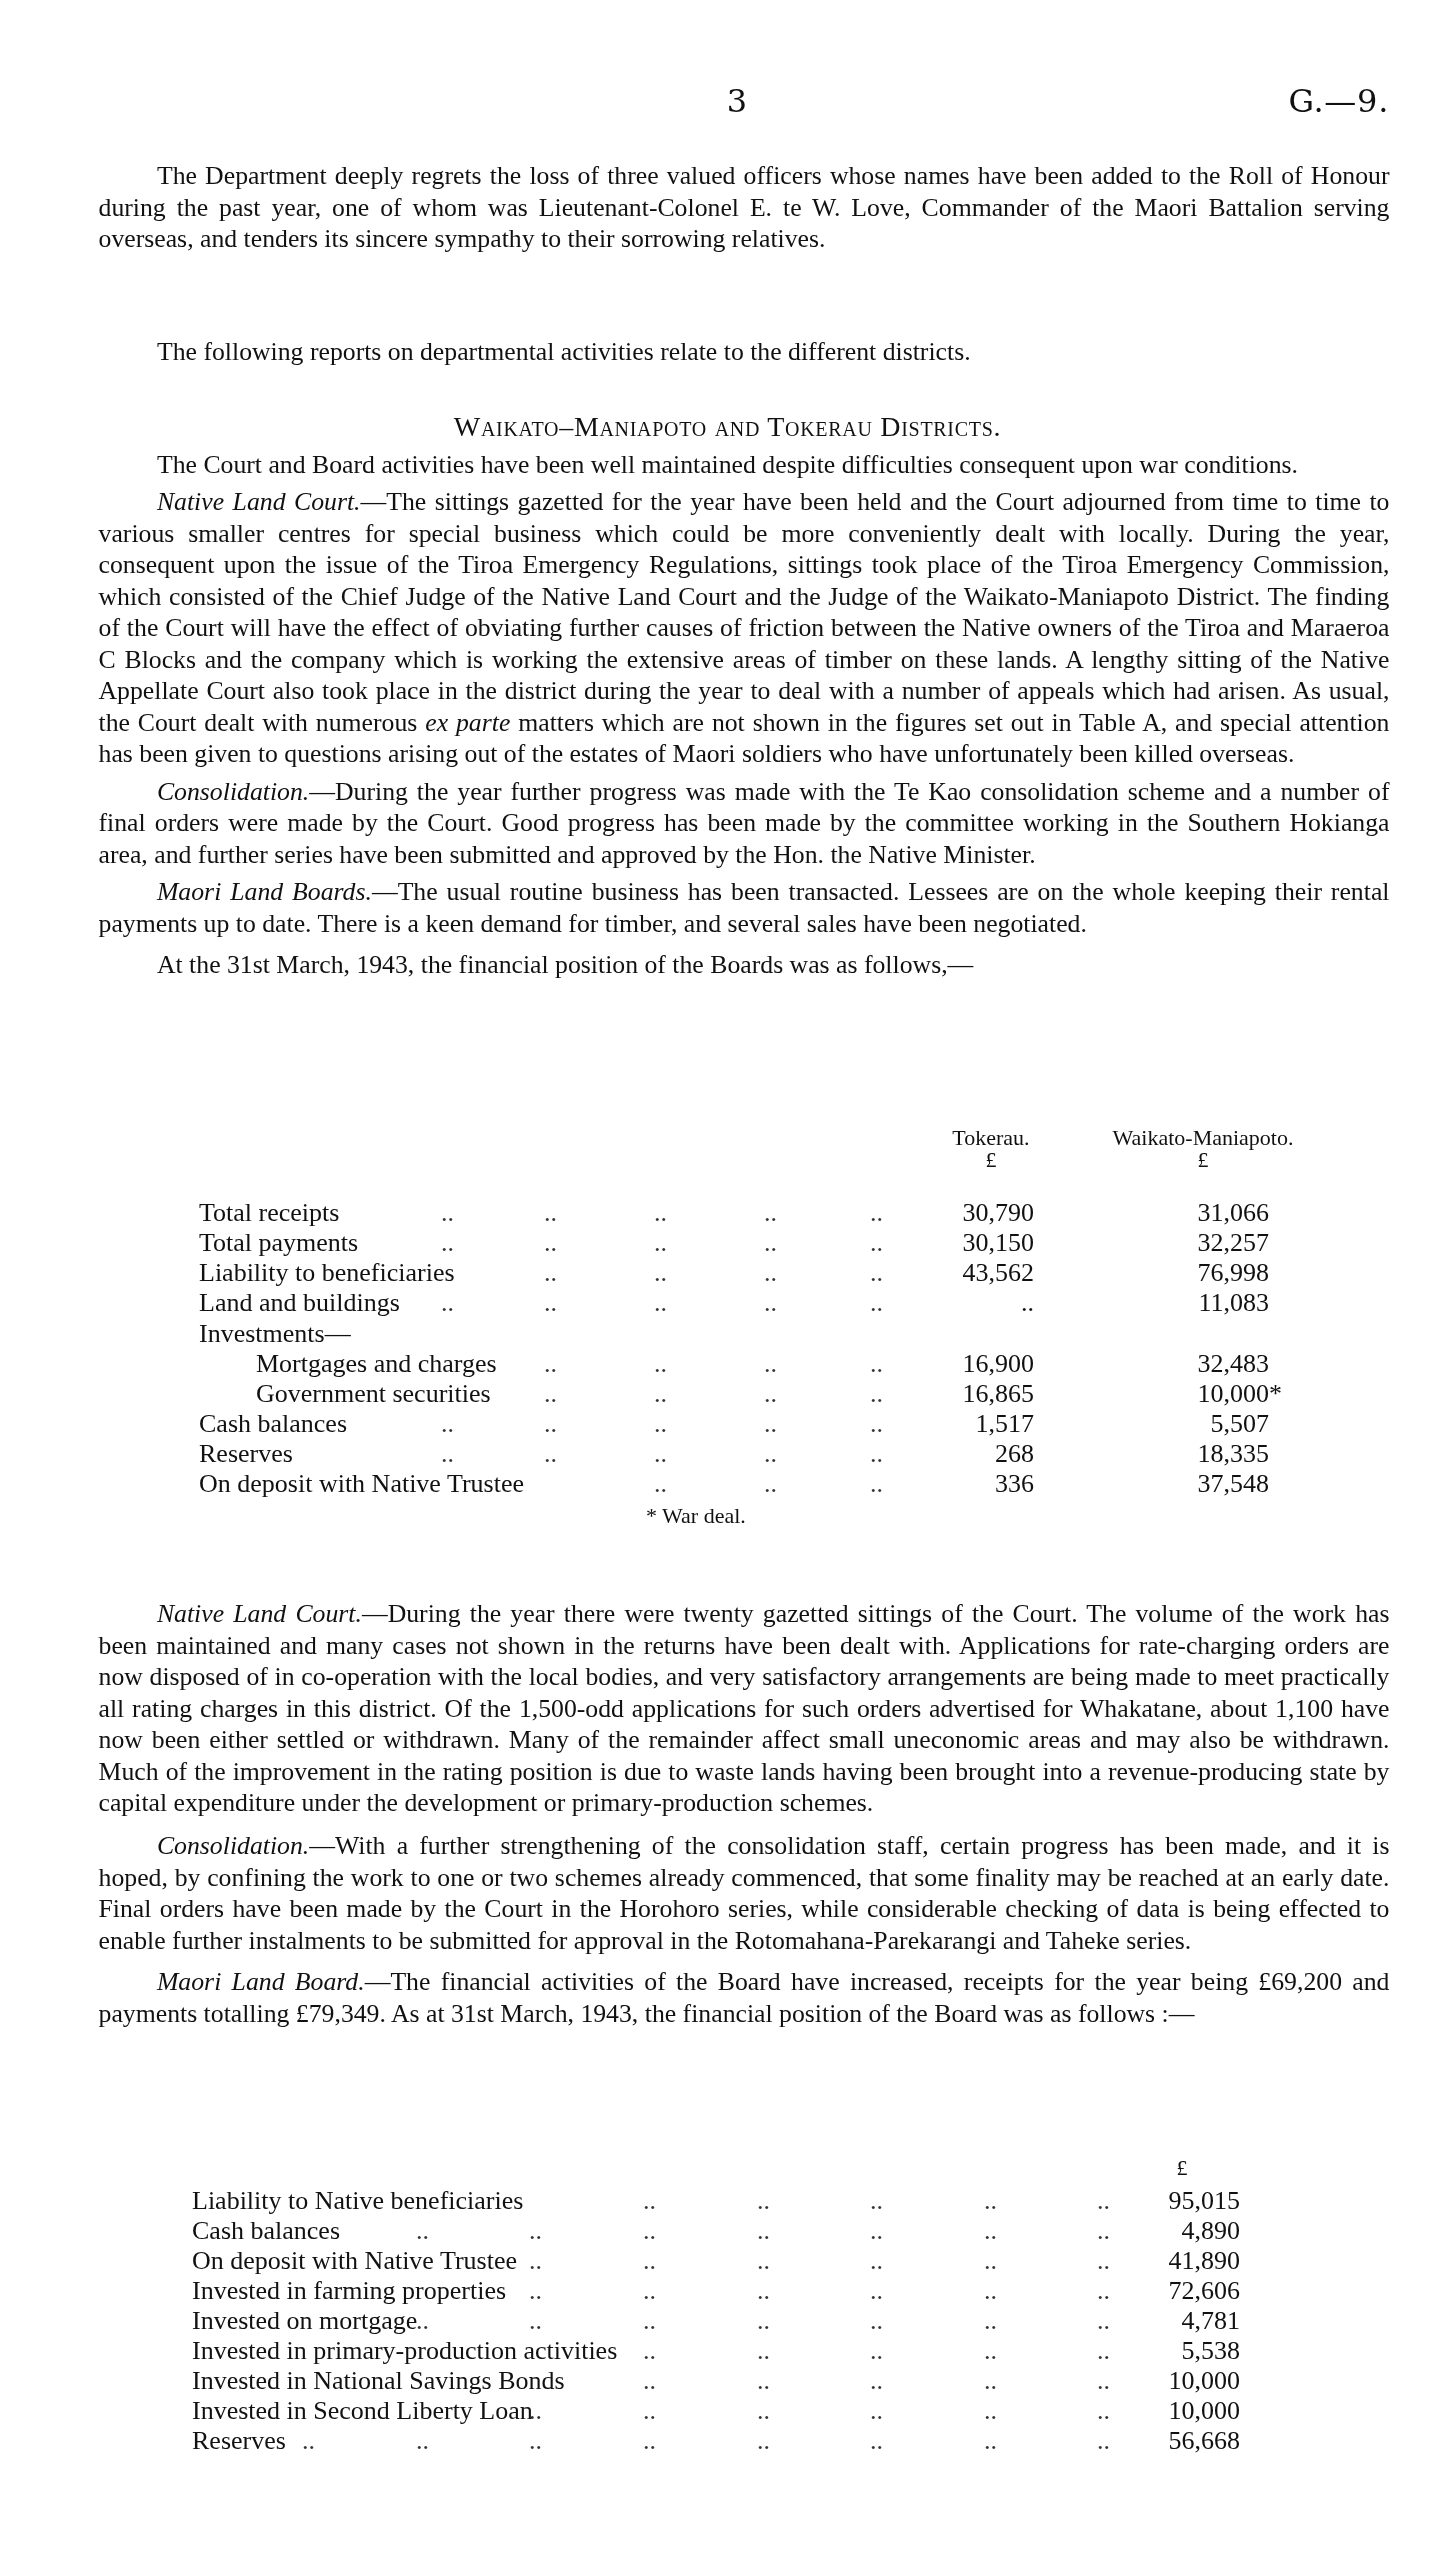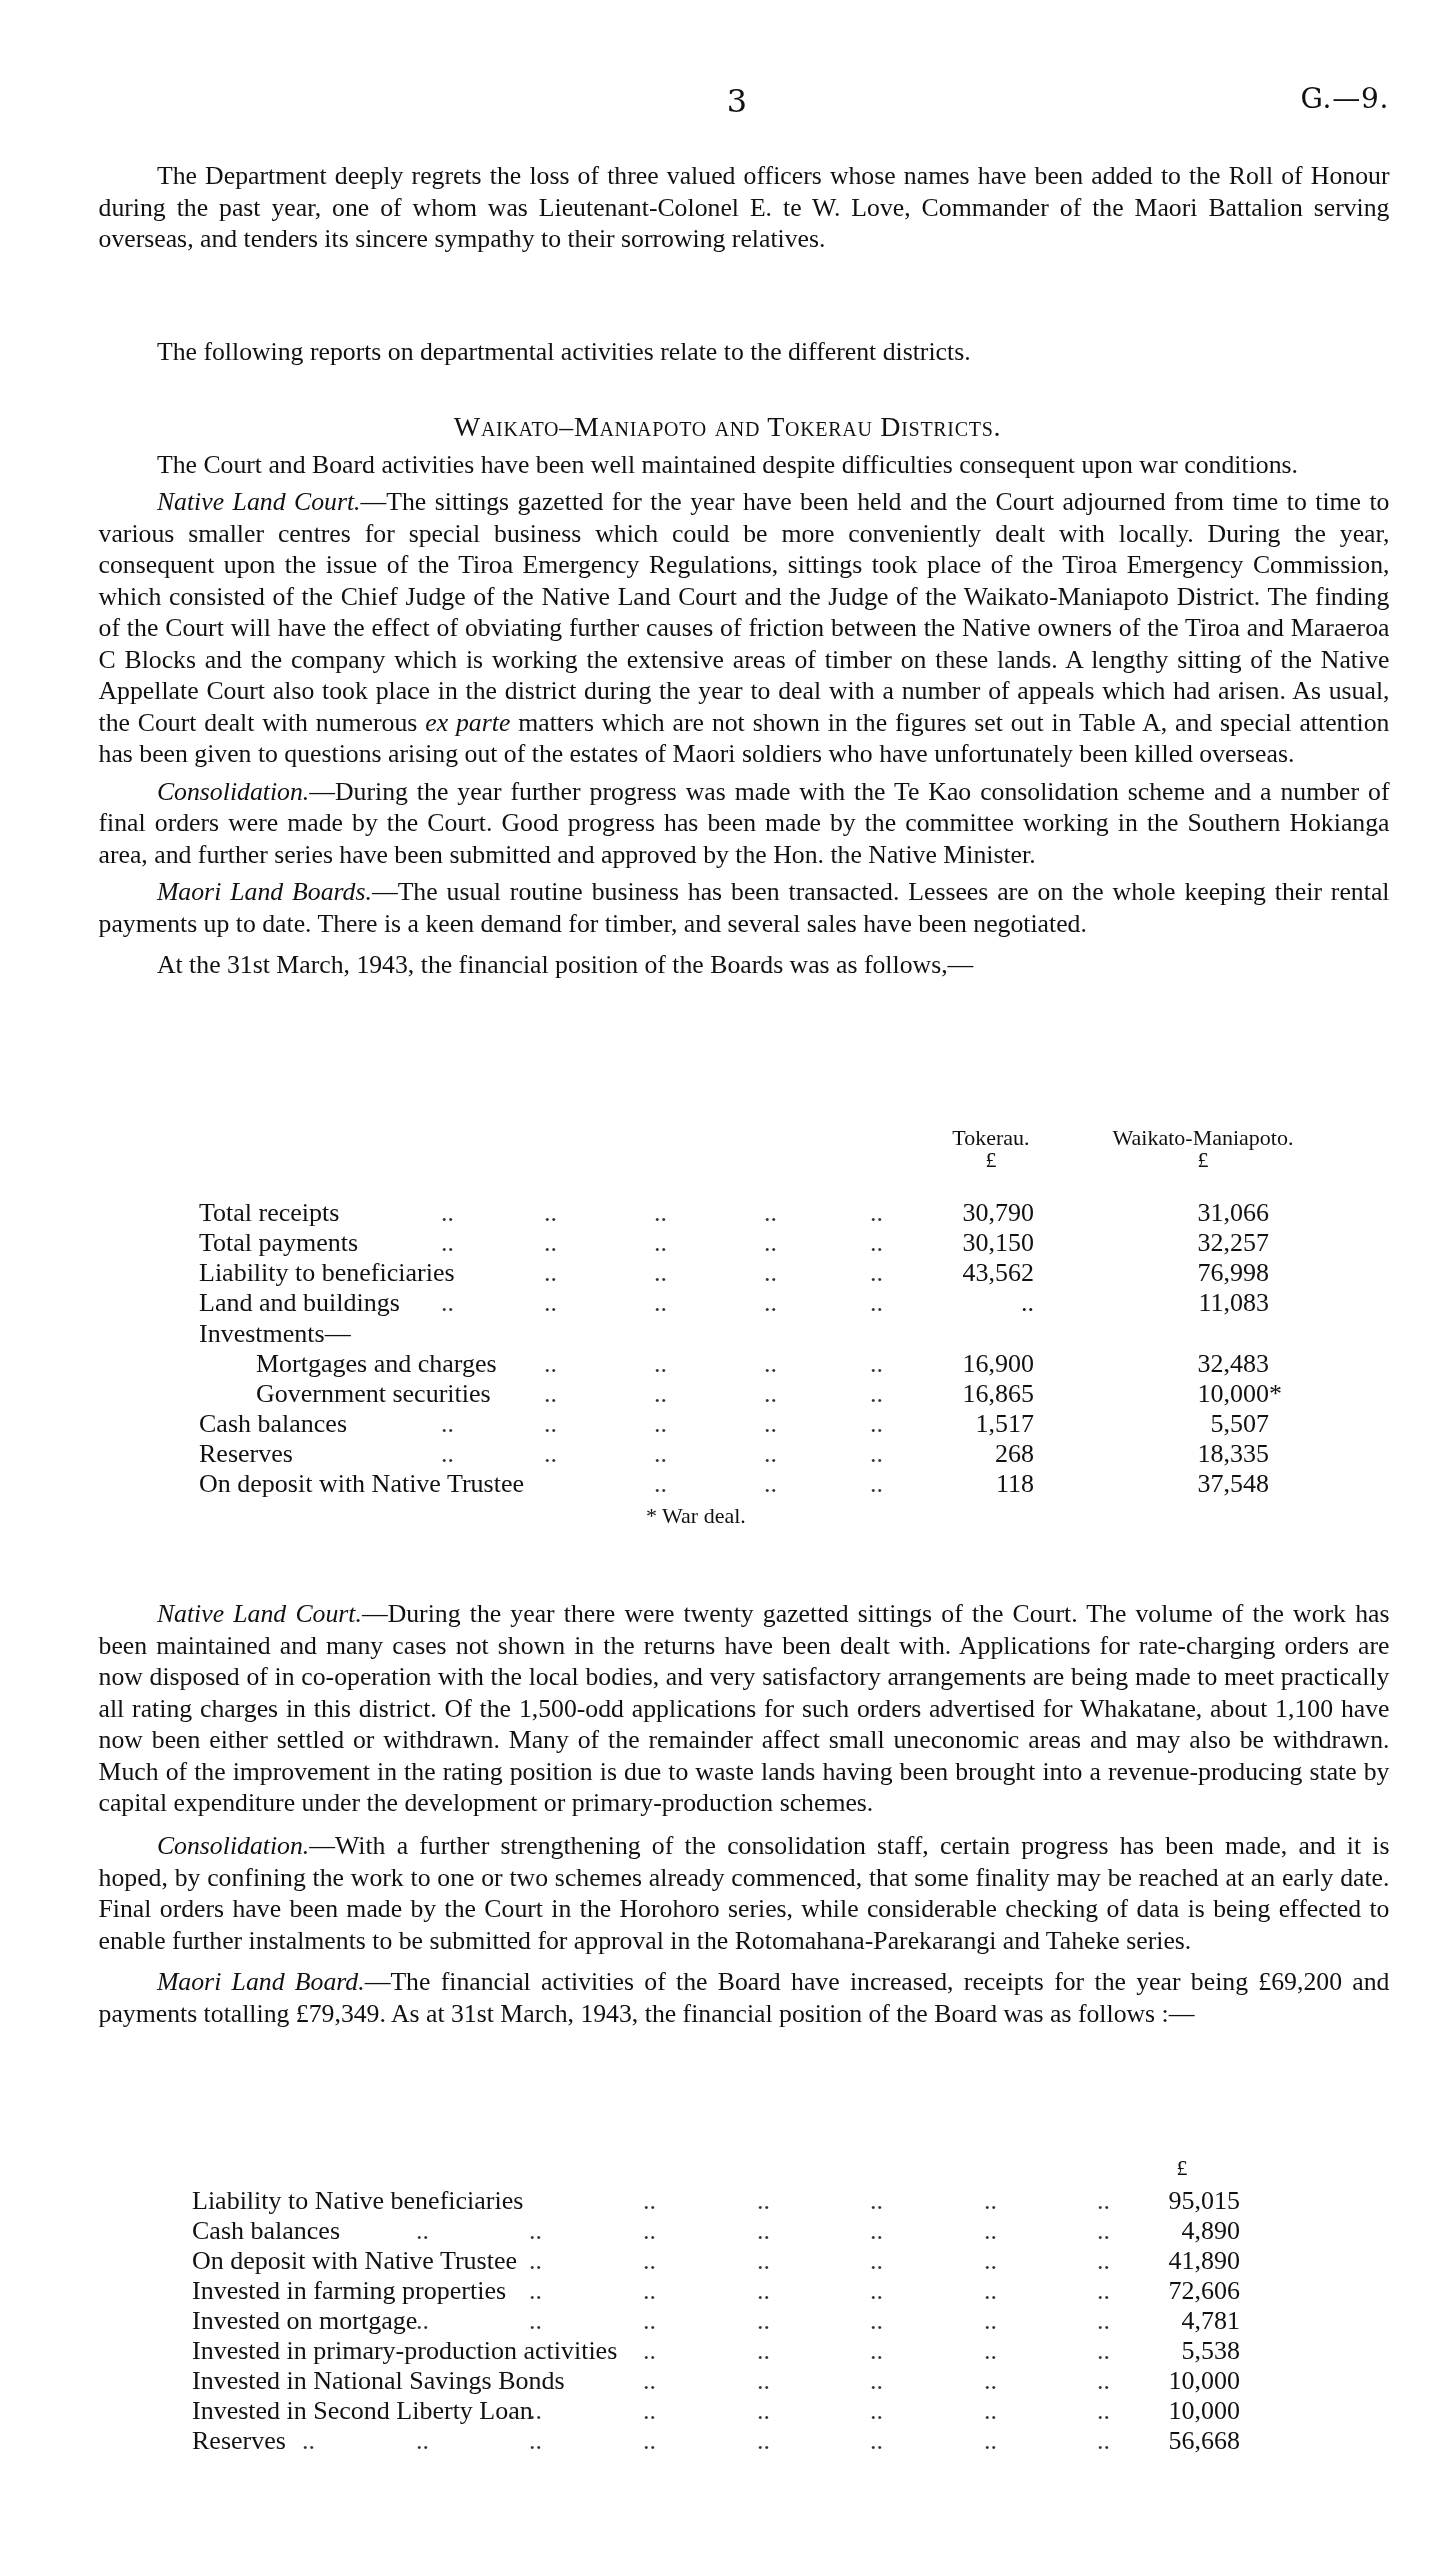--- a/index.html
+++ b/index.html
@@ -3,21 +3,21 @@
 <meta charset="utf-8">
 <style>
   html, body { margin: 0; padding: 0; background: #ffffff; }
   body {
     width: 1455px; height: 2563px; position: relative; overflow: hidden;
     font-family: "DejaVu Serif", "Liberation Serif", serif;
     color: #111111;
   }
   .page { position: absolute; left: 0; top: 0; width: 1455px; height: 2563px; }
   .pnum { position: absolute; top: 82px; left: 0; width: 1474px; text-align: center; font-size: 32px; }
-  .pref { position: absolute; top: 82px; right: 66px; font-size: 28px; letter-spacing: 0.7px; }
+  .pref { position: absolute; top: 82px; right: 66px; font-size: 32px; letter-spacing: 0.7px; }
   .body-text {
     position: absolute; left: 92px; width: 1304px;
     font-size: 26px; line-height: 31.5px; text-align: justify;
     font-family: "Liberation Serif", "DejaVu Serif", serif;
     transform: scaleX(0.99);
   }
   .para { margin: 0; text-indent: 59px; text-align: justify; }
   .para + .para { margin-top: 5.9px; }
   .ital { font-style: italic; }
   .heading-center { position: absolute; left: 0; width: 1455px; text-align: center; font-size: 28px; font-family: "Liberation Serif", serif; }
@@ -140,21 +140,21 @@
           <span class="dots" style="left: 565px;">..</span>
           <span class="dots" style="left: 671px;">..</span>
           <span class="num" style="left: 696px; width: 139px;">268</span>
           <span class="num" style="left: 916px; width: 154px;">18,335</span>
         </div>
         <div class="row" style="top: 344px; width: 1100px;">
           <span class="lbl">On deposit with Native Trustee</span>
           <span class="dots" style="left: 455px;">..</span>
           <span class="dots" style="left: 565px;">..</span>
           <span class="dots" style="left: 671px;">..</span>
-          <span class="num" style="left: 696px; width: 139px;">118</span>
+          <span class="num" style="left: 696px; width: 139px;">336</span>
           <span class="num" style="left: 916px; width: 154px;">37,548</span>
         </div>
       </div>
     <div style="position:absolute; left:447px; top:378px; font-size:22px;">* War deal.</div>
   </div>
 
 
   <div class="body-text" style="top:1598px;">
     <p class="para"><span class="ital">Native Land Court.</span><span>—During the year there were twenty gazetted sittings of the Court.  The volume of the work has been maintained and many cases not shown in the returns have been dealt with.  Applications for rate-charging orders are now disposed of in co-operation with the local bodies, and very satisfactory arrangements are being made to meet practically all rating charges in this district.  Of the 1,500-odd applications for such orders advertised for Whakatane, about 1,100 have now been either settled or withdrawn.  Many of the remainder affect small uneconomic areas and may also be withdrawn.  Much of the improvement in the rating position is due to waste lands having been brought into a revenue-producing state by capital expenditure under the development or primary-production schemes.</span></p>
     <p class="para" style="margin-top:11.7px;"><span class="ital">Consolidation.</span><span>—With a further strengthening of the consolidation staff, certain progress has been made, and it is hoped, by confining the work to one or two schemes already commenced, that some finality may be reached at an early date.  Final orders have been made by the Court in the Horohoro series, while considerable checking of data is being effected to enable further instalments to be submitted for approval in the Rotomahana-Parekarangi and Taheke series.</span></p>

